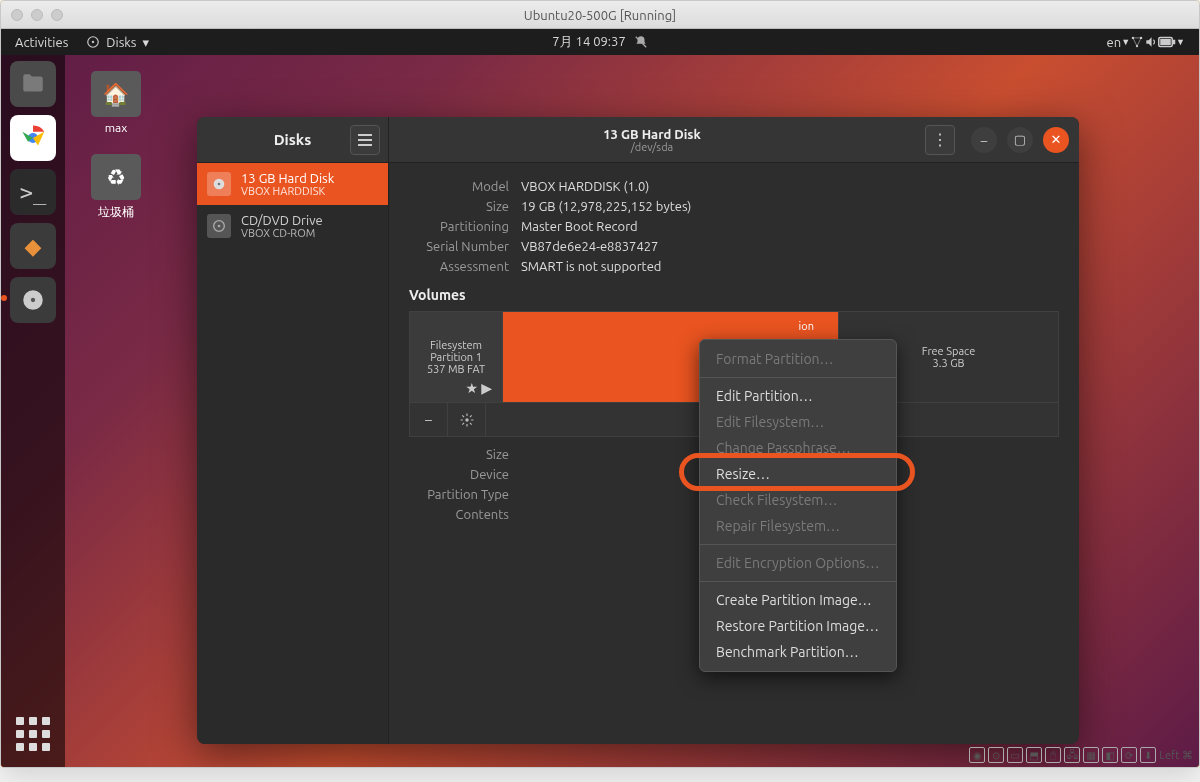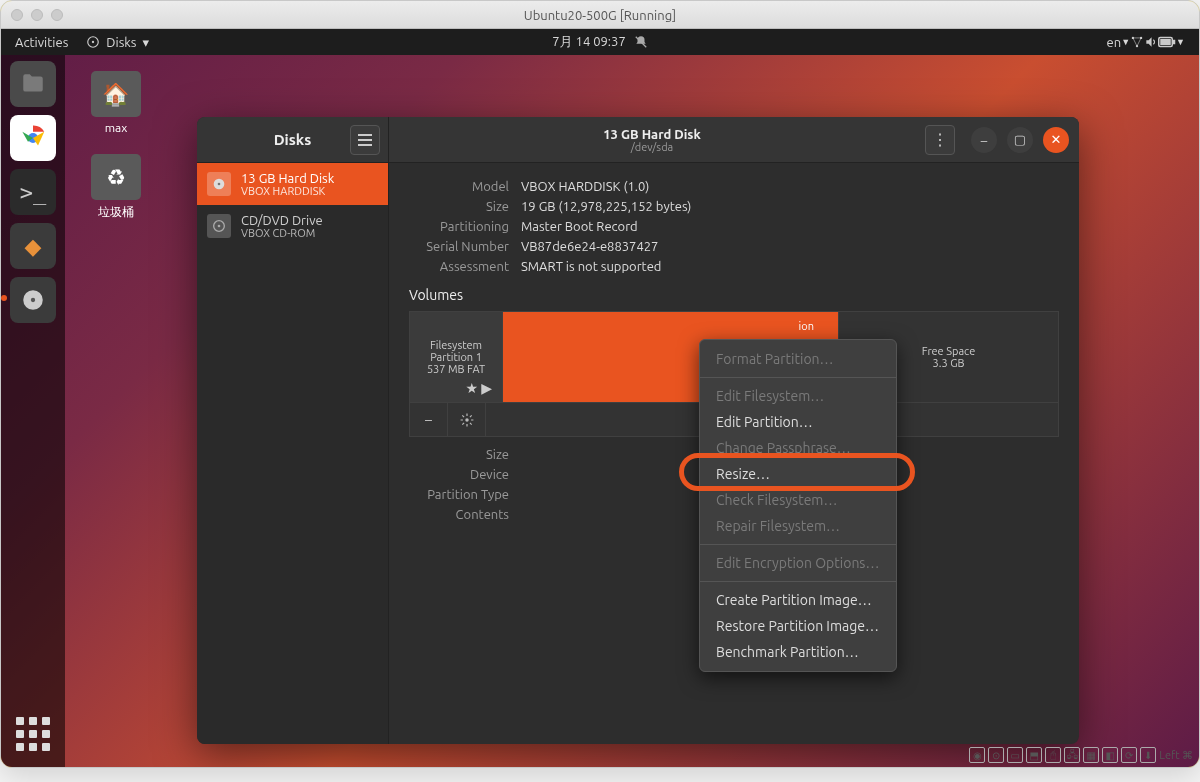--- a/index.html
+++ b/index.html
@@ -1,17 +1,17 @@
 <!DOCTYPE html>
 <html><head>
 <meta charset="utf-8">
 <style>
 *{margin:0;padding:0;box-sizing:border-box;font-family:Ubuntu,"Segoe UI",sans-serif}
 body{width:1200px;height:782px;overflow:hidden;background:#f5f5f5}
-.mac-window{width:1200px;height:768px;background:#fde047;border:1px solid #c8c8c8;border-radius:12px;overflow:hidden;position:relative;box-shadow:0 8px 30px rgba(0,0,0,.15)}
+.mac-window{width:1200px;height:768px;background:#fde047;border:1px solid #c8c8c8;border-radius:4px;overflow:hidden;position:relative;box-shadow:0 8px 30px rgba(0,0,0,.15)}
 .mac-titlebar{height:28px;background:linear-gradient(#ececec,#dcdcdc);display:flex;align-items:center;padding:0 10px;position:relative;border-bottom:1px solid #bdbdbd}
 .traffic{display:flex;gap:8px}
 .traffic span{width:12px;height:12px;border-radius:50%;background:#ccc;border:1px solid #bbb}
 .mac-title{position:absolute;left:0;right:0;text-align:center;font-size:13px;color:#555}
 .ubuntu-desktop{position:relative;height:740px;background:linear-gradient(135deg,#5d1b47 0%,#7a2a45 25%,#c94e30 55%,#5d1b47 100%)}
 .topbar{height:26px;background:#1d1d1d;color:#d8d8d8;display:flex;align-items:center;justify-content:space-between;padding:0 14px;font-size:13px}
 .topbar .center{position:absolute;left:0;right:0;text-align:center;display:flex;align-items:center;justify-content:center;gap:8px}
 .topbar .right{display:flex;align-items:center;}
 .topbar .left{display:flex;align-items:center;gap:18px}
 .topbar .app-menu{display:flex;align-items:center;gap:6px}
@@ -44,21 +44,21 @@
 .sb-item{display:flex;align-items:center;gap:10px;padding:8px 10px;font-size:13px}
 .sb-item.sel{background:#e95420;color:#fff}
 .sb-item .ic{width:24px;height:24px;background:#555;border-radius:3px;flex-shrink:0;display:flex;align-items:center;justify-content:center}
 .sb-item.sel .ic{background:rgba(255,255,255,.25)}
 .sb-item .lines .l1{font-size:13px}
 .sb-item .lines .l2{font-size:11px;opacity:.85}
 .content{flex:1;padding:16px 20px;font-size:14px;position:relative}
 .info-grid{display:grid;grid-template-columns:100px 1fr;gap:6px 12px;margin-bottom:14px}
 .info-grid .lab{text-align:right;color:#9a9a9a;font-size:13px}
 .info-grid .val{color:#ddd;font-size:13px}
-.vol-title{font-weight:normal;color:#eee;margin:6px 0 8px}
+.vol-title{font-weight:bold;color:#eee;margin:6px 0 8px}
 .volbox{border:1px solid #404040;background:#333}
 .parts{display:flex;height:90px}
 .part{display:flex;align-items:center;justify-content:center;flex-direction:column;font-size:11px;text-align:center;color:#ccc;position:relative;border-left:1px solid #404040}
 .part:first-child{border-left:none}
 .part.p1{width:92px;background:#3b3b3b}
 .part.p2{flex:1;background:#e95420;color:#fff}
 .part.p3{width:220px;background:#333}
 .part .star{position:absolute;bottom:6px;right:10px;font-size:14px;display:flex;gap:4px}
 .voltb{height:34px;border-top:1px solid #404040;display:flex}
 .voltb .vb{width:38px;border-right:1px solid #404040;display:flex;align-items:center;justify-content:center;color:#bbb}
@@ -281,22 +281,22 @@
               <div></div>
             <div class="lab">Partition Type</div>
               <div></div>
             <div class="lab">Contents</div>
               <div></div>
           </div>
 
           <div class="ctx-menu">
             <div class="mi dis">Format Partition…</div>
             <div class="sep"></div>
+            <div class="mi">Edit Partition…</div>
             <div class="mi dis">Edit Filesystem…</div>
-            <div class="mi">Edit Partition…</div>
             <div class="mi dis">Change Passphrase…</div>
             <div class="mi">Resize…</div>
             <div class="mi dis">Check Filesystem…</div>
             <div class="mi dis">Repair Filesystem…</div>
             <div class="sep"></div>
             <div class="mi dis">Edit Encryption Options…</div>
             <div class="sep"></div>
             <div class="mi">Create Partition Image…</div>
             <div class="mi">Restore Partition Image…</div>
             <div class="mi">Benchmark Partition…</div>

